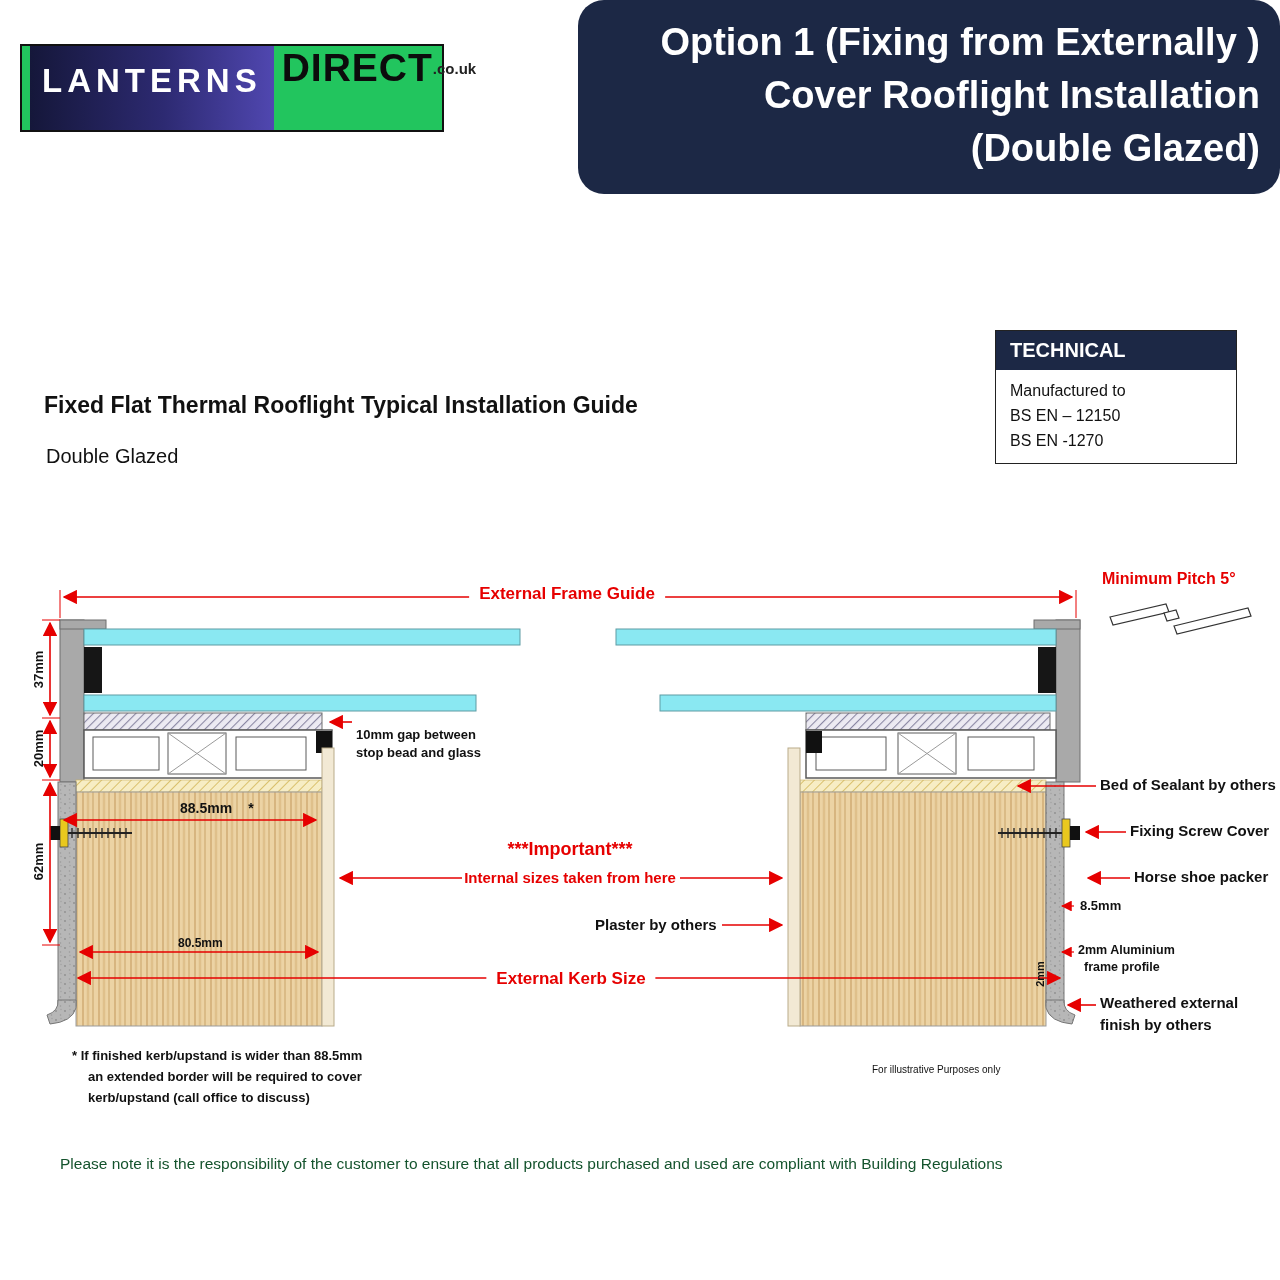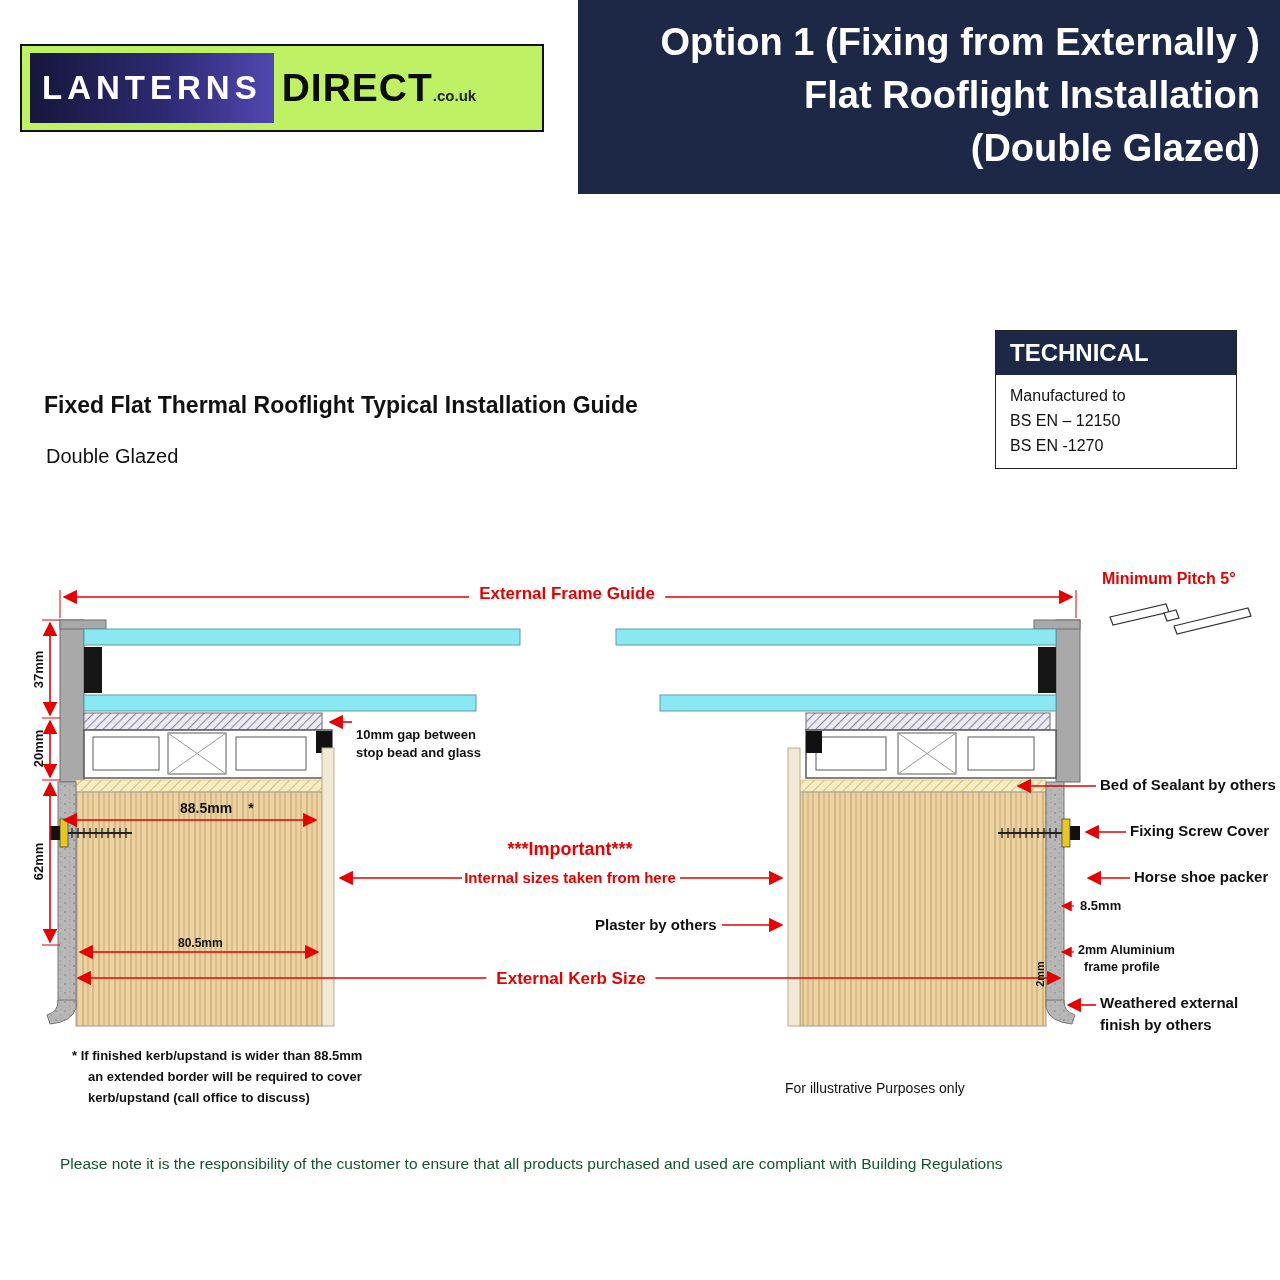--- a/index.html
+++ b/index.html
@@ -1,35 +1,35 @@
 <!DOCTYPE html>
 <html><head>
 <meta charset="utf-8">
 <style>
   html,body{margin:0;padding:0;background:#fff;}
   .page{position:relative;width:1280px;height:1280px;background:#ffffff;overflow:hidden;
         font-family:"Liberation Sans",sans-serif;color:#111;}
   .abs{position:absolute;}
   
-  .logo-box{position:absolute;left:20px;top:44px;width:524px;height:88px;border:2px solid #111;
-            background:#bef264;display:flex;align-items:center;padding-left:8px;box-sizing:border-box;}
+  .logo-box{position:absolute;left:20px;top:44px;width:424px;height:88px;border:2px solid #111;
+            background:#22c55e;display:flex;padding-left:8px;box-sizing:border-box;}
   .logo-lanterns{background:linear-gradient(90deg,#15173a 0%,#2d2a72 55%,#5047b0 100%);
             color:#fff;font-size:33px;font-weight:bold;letter-spacing:5px;padding:16px 12px;}
   .logo-direct{color:#0c0c0c;font-size:39px;font-weight:900;letter-spacing:1px;margin-left:8px;}
   .logo-couk{color:#222;font-size:15px;font-weight:bold;margin-top:14px;}
   
   .banner{position:absolute;left:578px;top:0;width:702px;height:194px;background:#1c2845;
           color:#fff;text-align:right;padding:16px 20px 0 0;box-sizing:border-box;
-          font-size:38px;font-weight:bold;line-height:53px;}
+          font-size:38px;font-weight:bold;line-height:53px;border-radius:26px;}
   
   .doc-title{position:absolute;left:44px;top:392px;font-size:23px;font-weight:bold;}
   .doc-subtitle{position:absolute;left:46px;top:445px;font-size:20px;}
   
   .technical-box{position:absolute;left:995px;top:330px;width:242px;border:1px solid #222;background:#fff;box-sizing:border-box;}
-  .technical-header{background:#1c2845;color:#fff;font-size:24px;font-weight:bold;padding:8px 0 8px 14px;}
+  .technical-header{background:#1c2845;color:#fff;font-size:20px;font-weight:bold;padding:8px 0 8px 14px;}
   .technical-body{padding:8px 12px 10px 14px;font-size:16px;line-height:25px;color:#111;}
   
   .lbl{position:absolute;font-family:"Liberation Sans",sans-serif;white-space:nowrap;}
   .red{color:#e60000;}
   .b{font-weight:bold;}
   .ctr{transform:translateX(-50%);}
   .wbg{background:#fff;padding:0 10px;}
   .rot{transform:rotate(-90deg);transform-origin:center;text-align:center;}
   .small{font-size:13px;}
   .footer-note{position:absolute;left:60px;top:1155px;font-size:15.5px;color:#14532d;}
@@ -40,21 +40,21 @@
 <div class="page">
 
   <div class="logo-box">
     <span class="logo-lanterns">LANTERNS</span>
     <span class="logo-direct">DIRECT</span>
     <span class="logo-couk">.co.uk</span>
   </div>
 
   <div class="banner">
     <div>Option 1 (Fixing from Externally )</div>
-    <div>Flat Rooflight Installation</div>
+    <div>Cover Rooflight Installation</div>
     <div>(Double Glazed)</div>
   </div>
 
   <div class="doc-title">Fixed Flat Thermal Rooflight Typical Installation Guide</div>
   <div class="doc-subtitle">Double Glazed</div>
 
   <div class="technical-box">
     <div class="technical-header">TECHNICAL</div>
     <div class="technical-body">
       <div>Manufactured to</div>
@@ -207,17 +207,17 @@
   </div>
   <div class="lbl b" style="left:1100px;top:992px;font-size:15px;line-height:22px;">
     <div>Weathered external</div>
     <div>finish by others</div>
   </div>
   <div class="lbl b rot" style="left:1018px;top:968px;width:44px;font-size:11px;">2mm</div>
 
   <div class="lbl b small" style="left:72px;top:1048px;">* If finished kerb/upstand is wider than 88.5mm</div>
   <div class="lbl b small" style="left:88px;top:1069px;">an extended border will be required to cover</div>
   <div class="lbl b small" style="left:88px;top:1090px;">kerb/upstand (call office to discuss)</div>
-  <div class="lbl" style="left:785px;top:1064px;font-size:14px;margin-top:16px;">For illustrative Purposes only</div>
+  <div class="lbl" style="left:872px;top:1064px;font-size:10px;">For illustrative Purposes only</div>
 
   <div class="footer-note">Please note it is the responsibility of the customer to ensure that all products purchased and used are compliant with Building Regulations</div>
 
 </div>
 
 </body></html>

